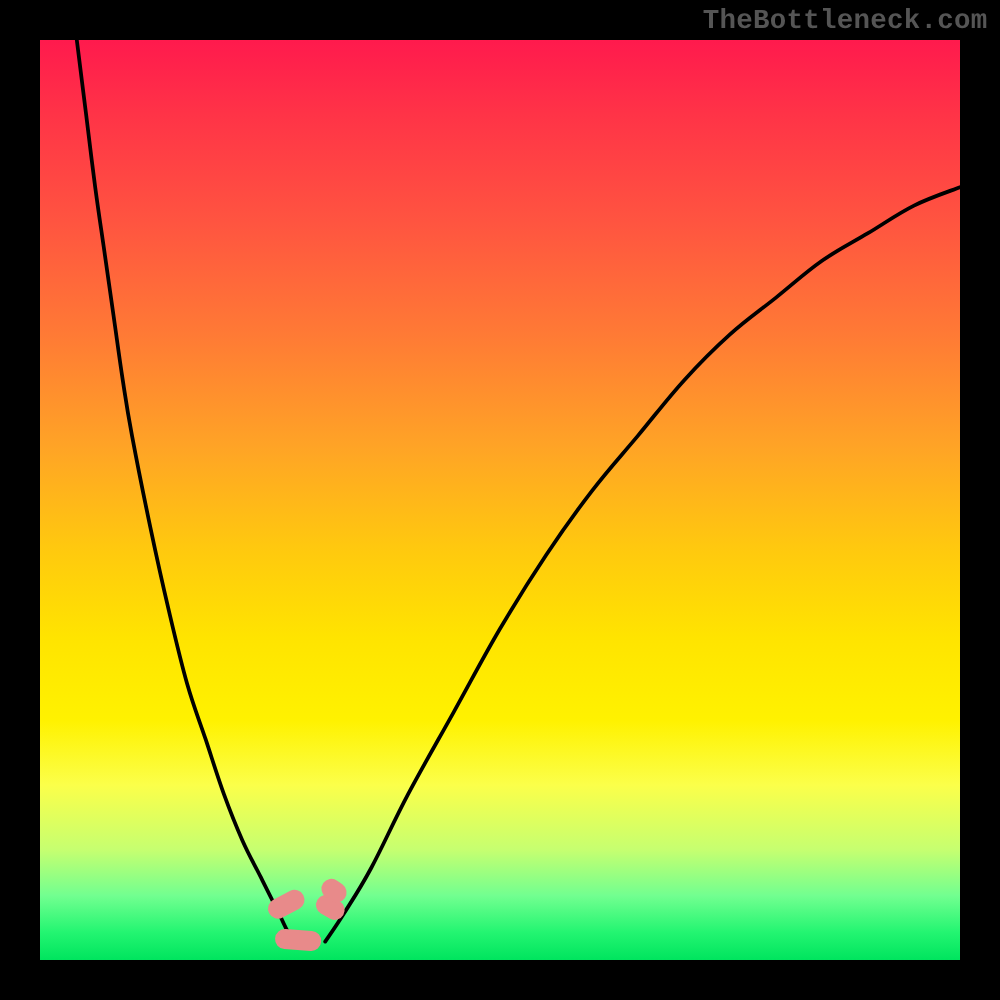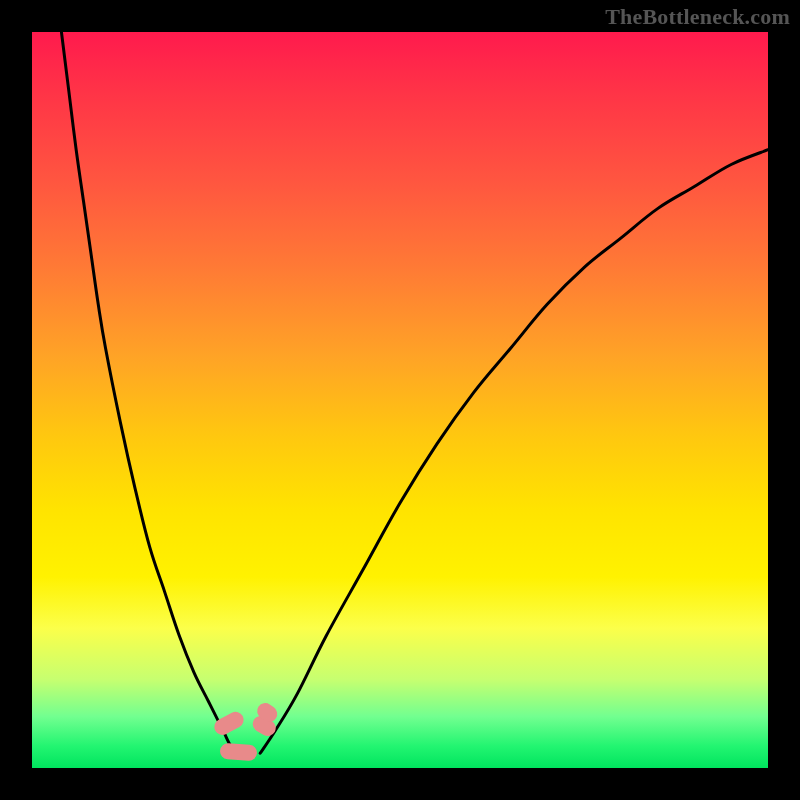--- a/index.html
+++ b/index.html
@@ -43,21 +43,21 @@
       #c6ff70 88%,
       #72ff90 93%,
       #23f571 97%,
       #00e45e 100%
     );
   }
   .watermark {
     position: absolute;
     top: 4px;
     right: 10px;
-    font-family: Liberation Serif, serif;
+    font-family: Liberation Mono, monospace;
     font-size: 22px;
     font-weight: 600;
     color: #555;
     letter-spacing: 0.2px;
   }
   svg.curves {
     position: absolute;
     inset: 0;
   }
   .marker {

